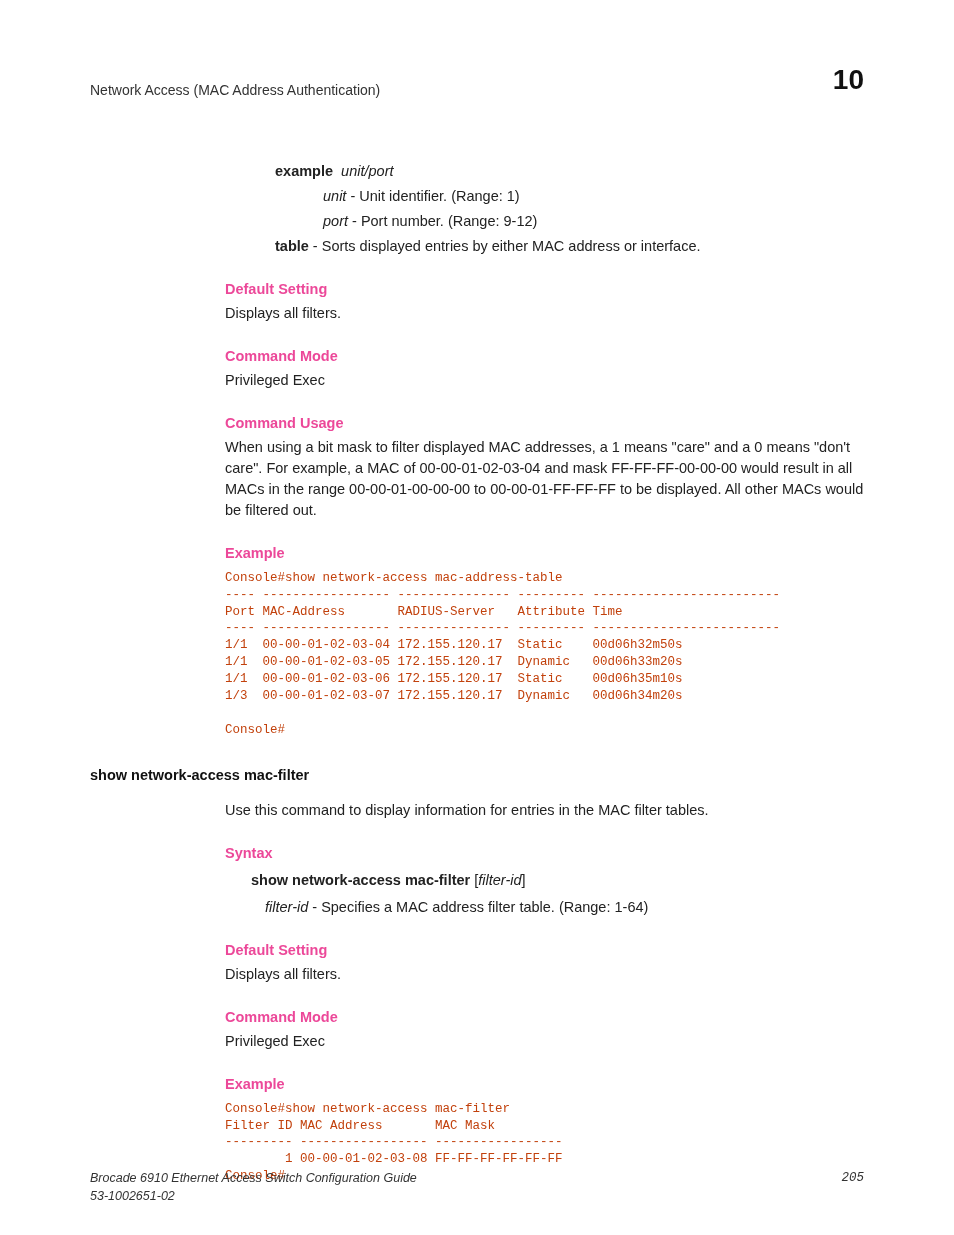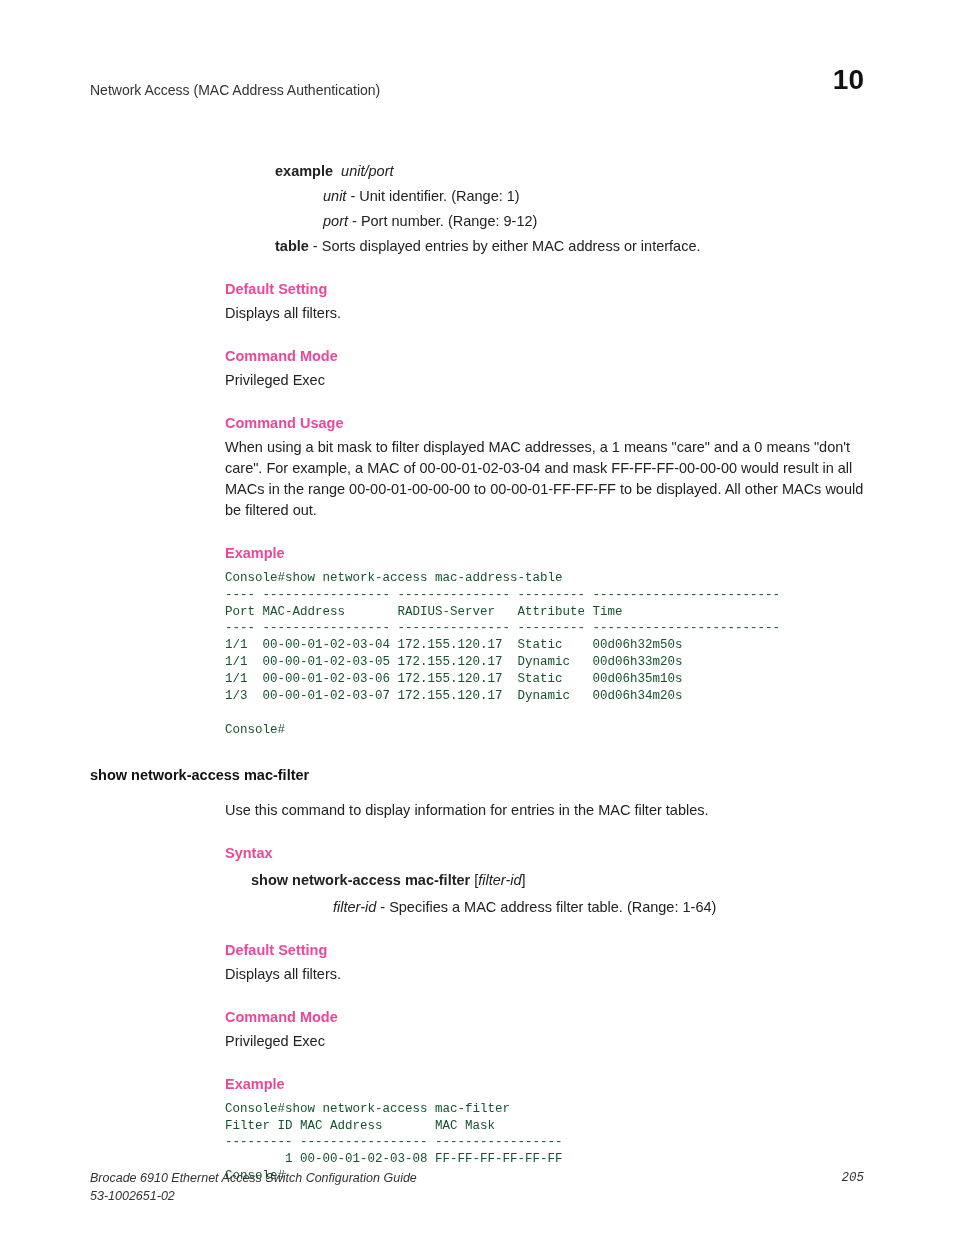--- a/index.html
+++ b/index.html
@@ -46,40 +46,40 @@
   .para {
     margin: 2px 0 4px 0;
   }
   .indent1 { margin-left: 50px; }
   .indent2 { margin-left: 98px; }
   .ital { font-style: italic; }
   .bold { font-weight: bold; }
   pre.console {
     font-family: "Courier New", monospace;
     font-size: 12.5px;
-    color: #14532d;
+    color: #c2410c;
     white-space: pre;
     margin: 6px 0 10px 0;
     line-height: 1.35;
   }
   .cmd-title {
     font-weight: bold;
     font-size: 14.5px;
     color: #111;
     margin-left: -135px;
     margin-top: 26px;
     margin-bottom: 14px;
   }
   .syntax-line {
     margin-left: 26px;
     margin-top: 6px;
     margin-bottom: 6px;
   }
   .filter-desc {
-    margin-left: 108px;
+    margin-left: 40px;
     margin-top: 6px;
     margin-bottom: 6px;
   }
   .footer {
     position: absolute;
     bottom: 40px;
     left: 90px;
     right: 90px;
     display: flex;
     justify-content: space-between;

